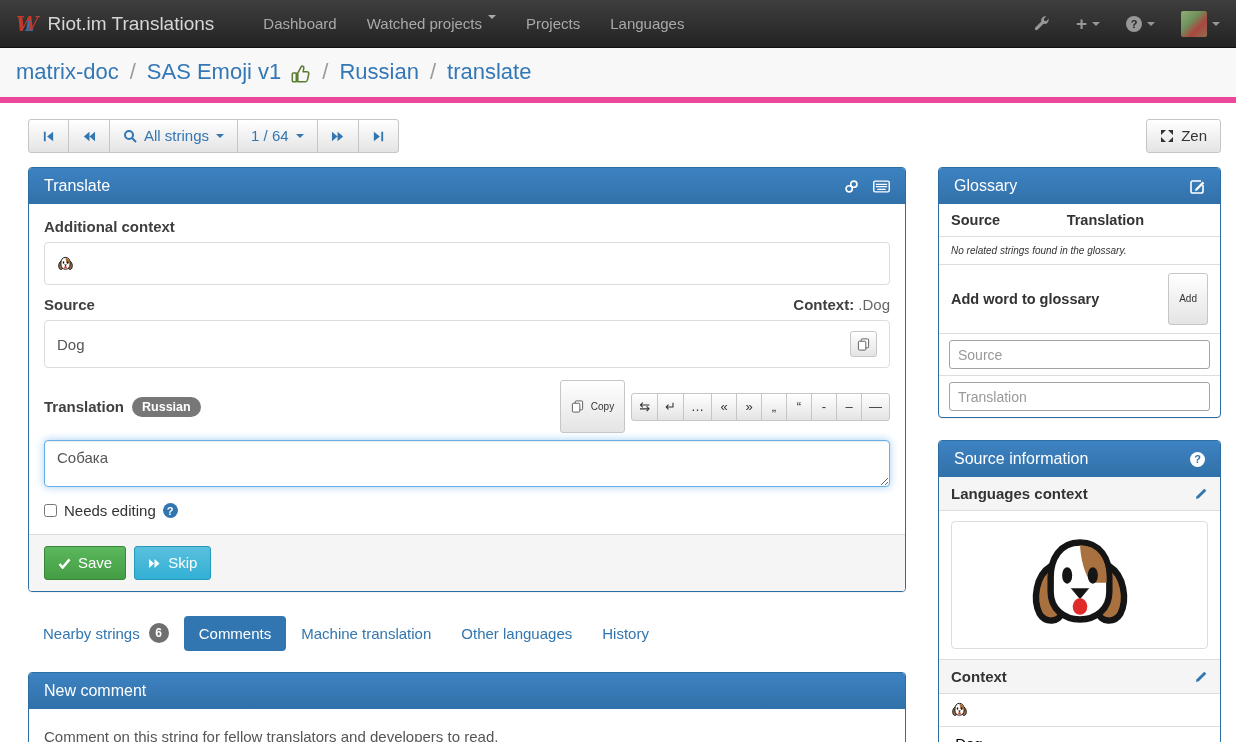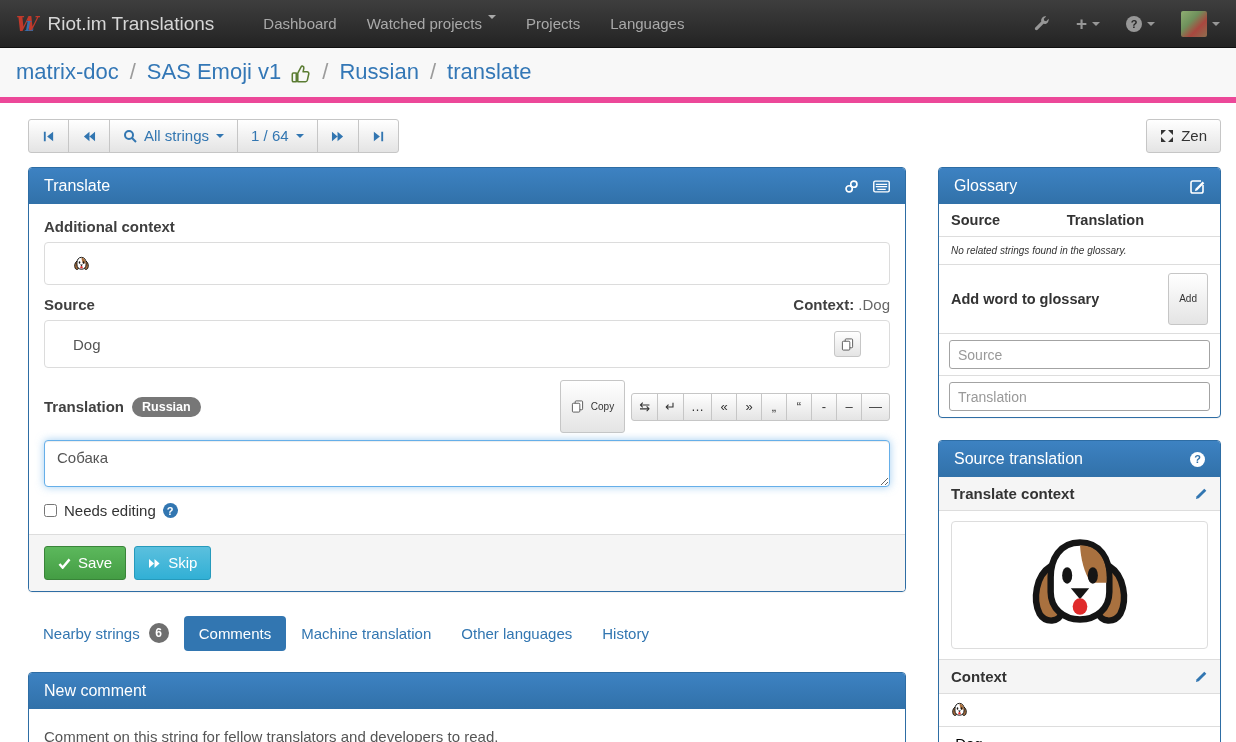--- a/index.html
+++ b/index.html
@@ -56,21 +56,21 @@
                    border-radius:3px 3px 0 0; display:flex; align-items:center; }
   .heading-icons { margin-left:auto; display:flex; gap:14px; align-items:center; }
   .panel-body { padding:13px 15px; }
   .panel-footer { background:#f5f5f5; border-top:1px solid #ddd; padding:11px 15px; border-radius:0 0 3px 3px; display:flex; gap:8px; }
 
   .field-label { font-weight:bold; color:#404040; font-size:15px; }
   .label-row { display:flex; justify-content:space-between; align-items:center; margin:11px 0 7px; }
   .label-row:first-child { margin-top:1px; }
   .ctx-value { font-size:15px; color:#404040; }
   .ctx-value .val { font-weight:normal; color:#666; }
-  .static-box { border:1px solid #dcdcdc; border-radius:4px; padding:10px 28px; font-size:15px; color:#555;
+  .static-box { border:1px solid #dcdcdc; border-radius:4px; padding:10px 12px; font-size:15px; color:#555;
                 min-height:43px; display:flex; align-items:center; }
   .static-box .spacer { flex:1; }
   .mini-copy-btn { padding:3px 6px; height:26px; }
 
   .badge-gray { background:#777; color:#fff; border-radius:10px; padding:3px 10px; font-size:12.5px; font-weight:bold; margin-left:8px; }
   .trans-toolbar { display:flex; align-items:center; margin:12px 0 7px; }
   .trans-buttons { margin-left:auto; display:flex; gap:6px; align-items:center; }
 
   .trans-textarea { width:100%; height:47px; border:1px solid #66afe9; border-radius:4px; padding:8px 12px;
                     font-size:15px; color:#555; font-family:inherit; resize:vertical;
@@ -374,28 +374,28 @@
             <input class="text-input" placeholder="Source" style="">
           </div>
           <div class="list-row g-input-row">
             <input class="text-input" placeholder="Translation" style="">
           </div>
         </div>
       </div>
 
       <div class="panel">
         <div class="panel-heading">
-          <span>Source translation</span>
+          <span>Source information</span>
           <span class="heading-icons">
             <span class="help-circle inverse">?</span>
           </span>
         </div>
         <div class="panel-list">
           <div class="si-row header-row">
-            <span>Translate context</span>
+            <span>Languages context</span>
             <svg class="icon" viewBox="0 0 14 14" width="13" height="13">
                 <path d="M1 13l.8-3L10 1.8 12.2 4 4 12.2 1 13z" fill="#3276b1"></path>
               </svg>
           </div>
           <div class="si-image-wrap">
             <div class="screenshot-frame">
               <svg class="icon" viewBox="0 0 120 110" width="110" height="101">
                   <path d="M28 34 C12 44 8 70 16 86 C22 96 38 96 40 84 L38 52 Z" fill="#a9713f" stroke="#151515" stroke-width="7" stroke-linejoin="round"></path>
                   <path d="M92 34 C108 44 112 70 104 86 C98 96 82 96 80 84 L82 52 Z" fill="#a9713f" stroke="#151515" stroke-width="7" stroke-linejoin="round"></path>
                   <path d="M60 8 C38 8 28 26 28 46 L28 62 C28 80 42 92 60 92 C78 92 92 80 92 62 L92 46 C92 26 82 8 60 8 Z" fill="#fff" stroke="#151515" stroke-width="7" stroke-linejoin="round"></path>

